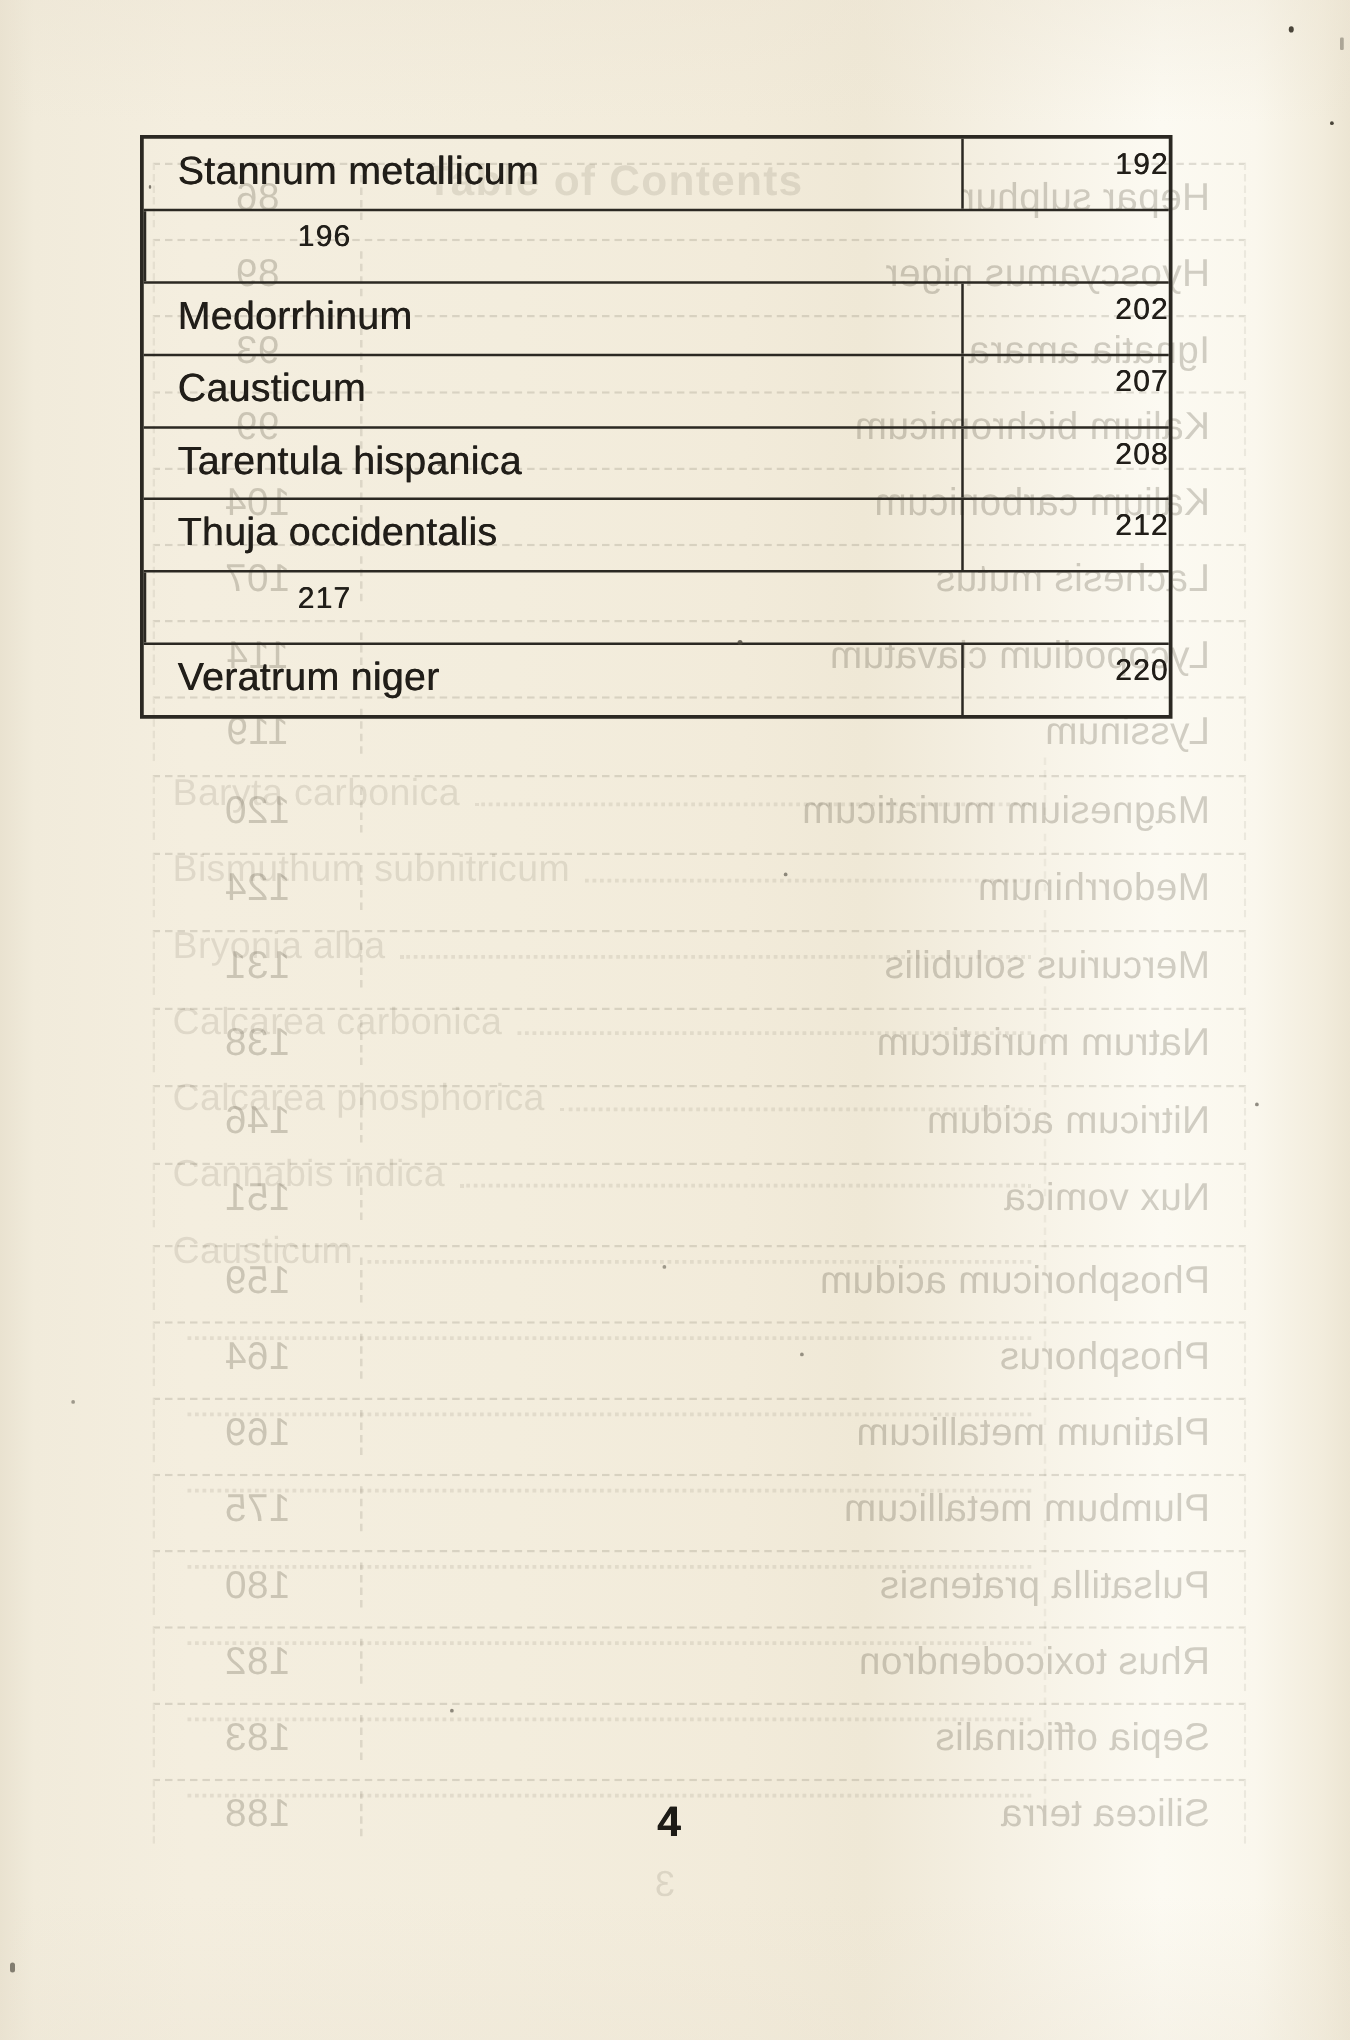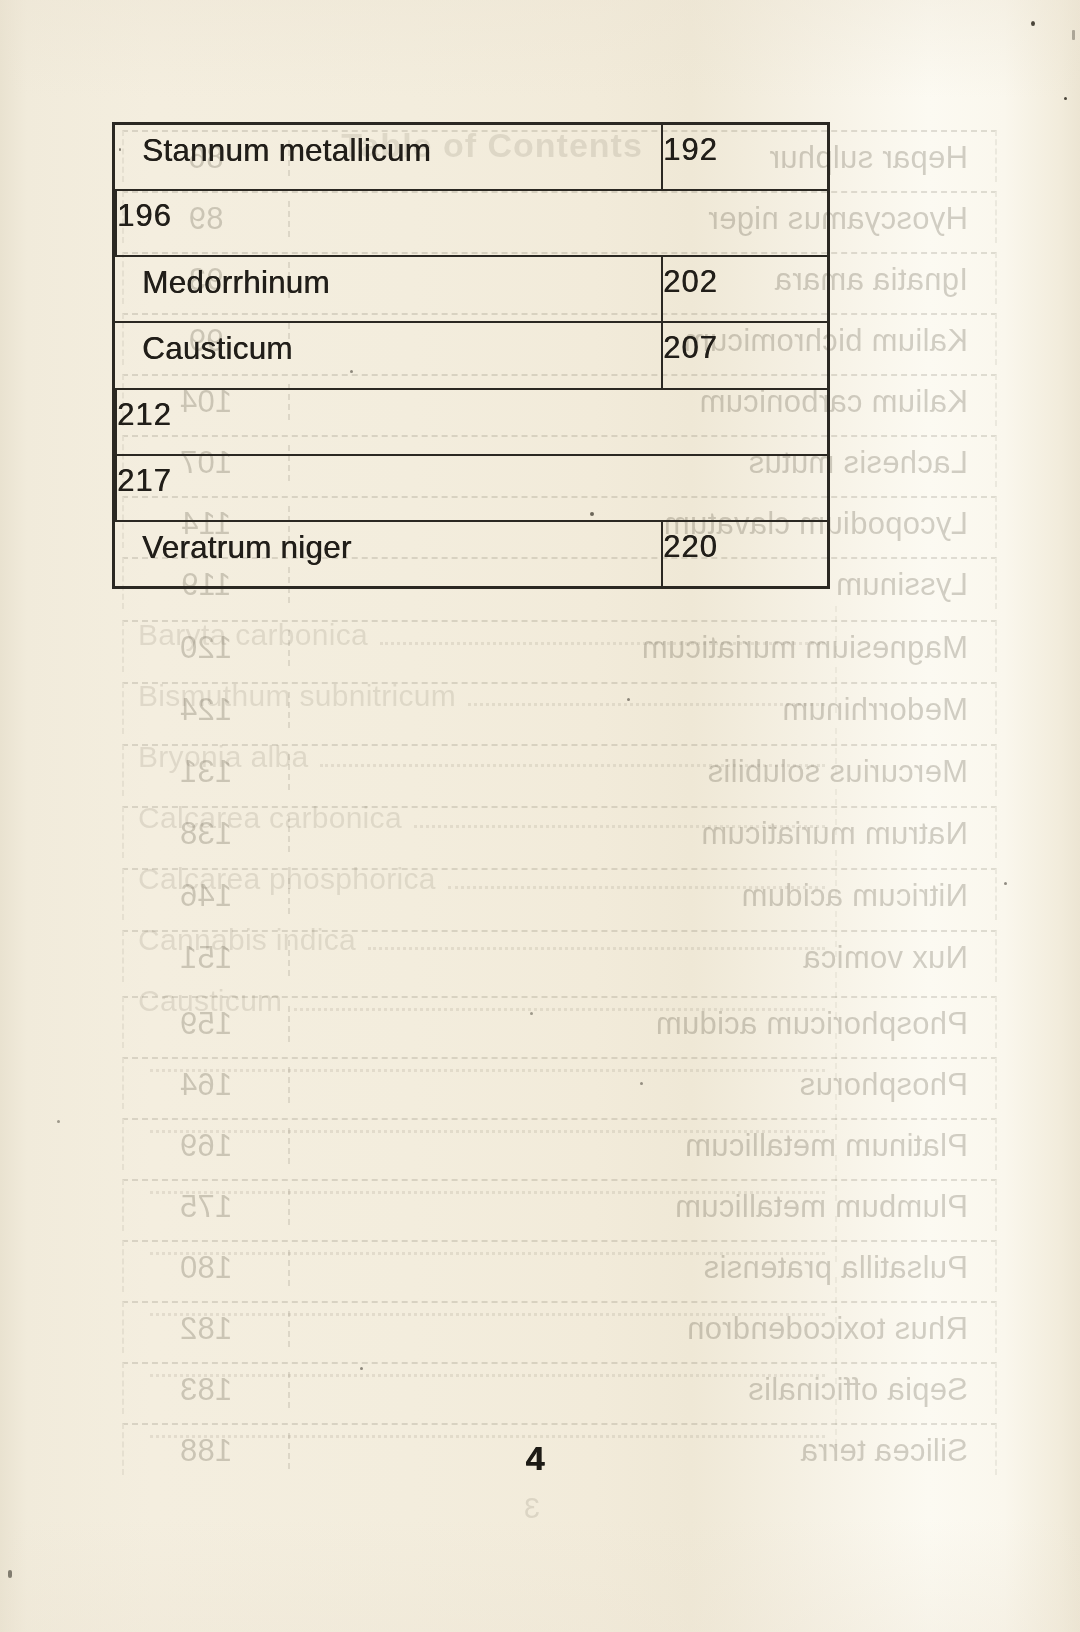--- a/index.html
+++ b/index.html
@@ -53,37 +53,37 @@
     border-left:2px dashed rgba(76,69,52,.35);
     border-right:2px dashed rgba(76,69,52,.35);
     padding-top:8px;box-sizing:border-box;
     font-size:31px;letter-spacing:.3px;
   }
   .gm-name{flex:1;padding-left:27px;white-space:nowrap;}
   .gm-num{width:164px;text-align:center;border-left:2px dashed rgba(76,69,52,.55);}
 
   
   .toc{
-    position:absolute;left:112px;top:122px;width:718px;height:467px;
+    position:absolute;left:112px;top:108px;width:826px;height:467px;
     z-index:4;box-sizing:border-box;
     border:3px solid #2b2822;
     display:flex;flex-direction:column;
     color:#211e19;
   }
   .toc-row{flex:1;display:flex;border-top:2.5px solid #2b2822;}
   .toc-row:first-child{border-top:none;}
   .cell-name{
     flex:1;padding:7px 0 0 27px;
     font-size:31.5px;letter-spacing:.2px;white-space:nowrap;
     text-shadow:.45px 0 0 currentColor;
   }
   .cell-page{
     width:164px;border-left:2.5px solid #2b2822;
-    text-align:left;padding-top:7px;
-    font-size:31px;letter-spacing:1px;
+    text-align:right;padding-top:7px;
+    font-size:24px;letter-spacing:1px;
     text-shadow:.45px 0 0 currentColor;
   }
 
   
   .page-num{
     position:absolute;top:1439px;left:495px;width:80px;
     text-align:center;z-index:4;
     font-size:34px;color:#1d1b16;font-weight:bold;
     text-shadow:.4px 0 0 currentColor;
   }
@@ -319,22 +319,27 @@
   <div class="toc-row">
     <div class="cell-name">Medorrhinum</div>
     <div class="cell-page">202</div>
   </div>
 
   <div class="toc-row">
     <div class="cell-name">Causticum</div>
     <div class="cell-page">207</div>
   </div>
 
-
-  <div class="toc-row">
+  <div class="toc-row">
+    <div class="cell-name">Tarentula hispanica</div>
+    <div class="cell-page">208</div>
+  </div>
+
+  <div class="toc-row">
+    <div class="cell-name">Thuja occidentalis</div>
     <div class="cell-page">212</div>
   </div>
 
   <div class="toc-row">
     <div class="cell-page">217</div>
   </div>
 
   <div class="toc-row">
     <div class="cell-name">Veratrum niger</div>
     <div class="cell-page">220</div>

